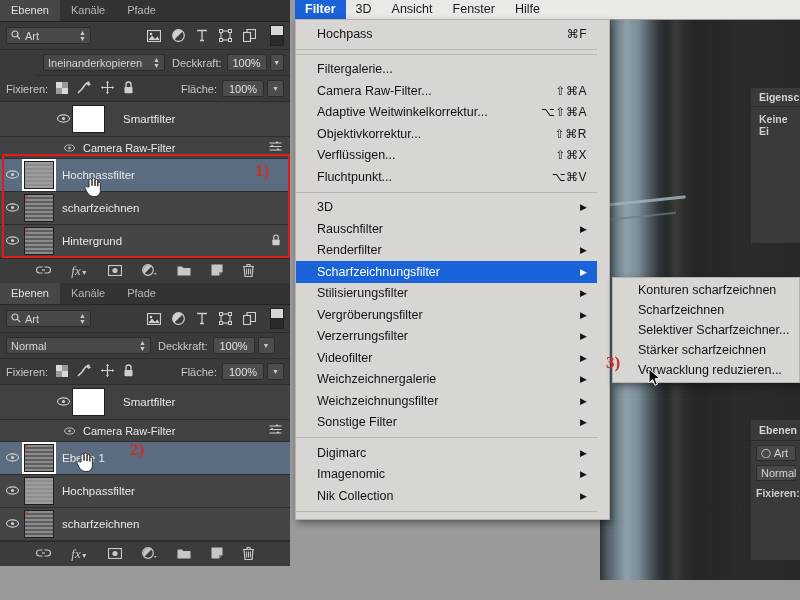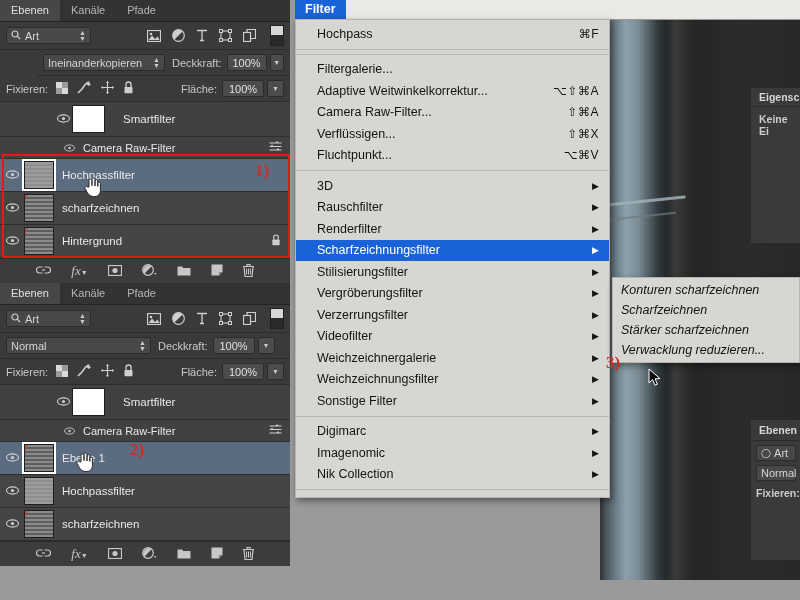--- a/index.html
+++ b/index.html
@@ -86,41 +86,41 @@
   .rednum{position:absolute;color:#c9302c;font-weight:bold;font-size:17px;
           font-family:"Liberation Serif",serif;pointer-events:none;}
 
   
   .cursor-hand{position:absolute;width:17px;height:20px;pointer-events:none;}
   .cursor-arrow{position:absolute;width:14px;height:19px;pointer-events:none;}
 
   
   #menubar{position:absolute;left:295px;top:0;width:505px;height:19px;
            background:#ebe9e6;display:flex;align-items:flex-start;
-           font-size:12.5px;color:#1a1a1a;flex-direction:column;}
+           font-size:12.5px;color:#1a1a1a;}
   #menubar .mi{padding:0 10px;height:19px;line-height:19px;}
   #menubar .mi.active{background:#1a62d8;color:#fff;font-weight:bold;}
 
   #filtermenu{position:absolute;left:295px;top:19px;width:315px;
               background:#d8d6d3;border:1px solid #b6b4b1;
               box-shadow:2px 3px 7px rgba(0,0,0,.42);
-              font-size:12.5px;color:#131313;padding:3px 0 3px 0;box-sizing:border-box;}
+              font-size:12.5px;color:#131313;padding:3px 12px 3px 0;box-sizing:border-box;}
   .mrow{display:flex;align-items:center;height:21.5px;padding:0 10px 0 21px;
         white-space:nowrap;}
   .mrow.hl{background:#1a62d8;color:#ffffff;}
   .mrow .sc{margin-left:auto;padding-left:16px;font-size:12px;letter-spacing:.5px;}
   .mrow .arw{margin-left:auto;font-size:9px;padding-left:14px;}
   .msep{height:1px;background:#b9b7b4;margin:4px 0 4px 0;}
 
   #submenu{position:absolute;left:612px;top:277px;width:188px;
            background:#d8d6d3;border:1px solid #b6b4b1;
            box-shadow:2px 3px 7px rgba(0,0,0,.42);
            font-size:12.5px;color:#131313;padding:2px 0;box-sizing:border-box;
            overflow:hidden;}
-  #submenu .mrow{padding:0 6px 0 8px;height:20px;font-style:italic;}
+  #submenu .mrow{padding:0 6px 0 25px;height:20px;}
 
   
   .dock{position:absolute;background:#3a3a3a;color:#cfcfcf;font-size:10.5px;}
   .dock .hd{height:18px;display:flex;align-items:center;padding-left:8px;
             background:#3a3a3a;color:#d6d6d6;font-weight:bold;font-size:10.5px;
             border-bottom:1px solid #2c2c2c;}
   .dock .bd{padding:6px 8px;color:#cdcdcd;font-weight:bold;font-size:10.5px;}
 </style>
 </head>
 <body>
@@ -613,26 +613,30 @@
     <span class="sc">⌘F</span>
   </div>
   <div class="msep"></div>
 
   <div class="msep"></div>
 
   <div class="mrow">
     <span>Filtergalerie...</span>
   </div>
   <div class="mrow">
+    <span>Camera Raw-Filter...</span>
+    <span class="sc">⇧⌘A</span>
+  </div>
+  <div class="mrow">
     <span>Adaptive Weitwinkelkorrektur...</span>
     <span class="sc">⌥⇧⌘A</span>
   </div>
   <div class="mrow">
-    <span>Camera Raw-Filter...</span>
-    <span class="sc">⇧⌘A</span>
+    <span>Objektivkorrektur...</span>
+    <span class="sc">⇧⌘R</span>
   </div>
   <div class="mrow">
     <span>Verflüssigen...</span>
     <span class="sc">⇧⌘X</span>
   </div>
   <div class="mrow">
     <span>Fluchtpunkt...</span>
     <span class="sc">⌥⌘V</span>
   </div>
   <div class="msep"></div>
@@ -698,20 +702,23 @@
   <div class="msep"></div>
 
 </div>
 
 <div id="submenu">
   <div class="mrow">
     <span>Konturen scharfzeichnen</span>
   </div>
   <div class="mrow">
     <span>Scharfzeichnen</span>
+  </div>
+  <div class="mrow">
+    <span>Selektiver Scharfzeichner...</span>
   </div>
   <div class="mrow">
     <span>Stärker scharfzeichnen</span>
   </div>
   <div class="mrow">
     <span>Verwacklung reduzieren...</span>
   </div>
 </div>
 
 <div class="rednum" style="left:606px;top:353px;">3)</div>

